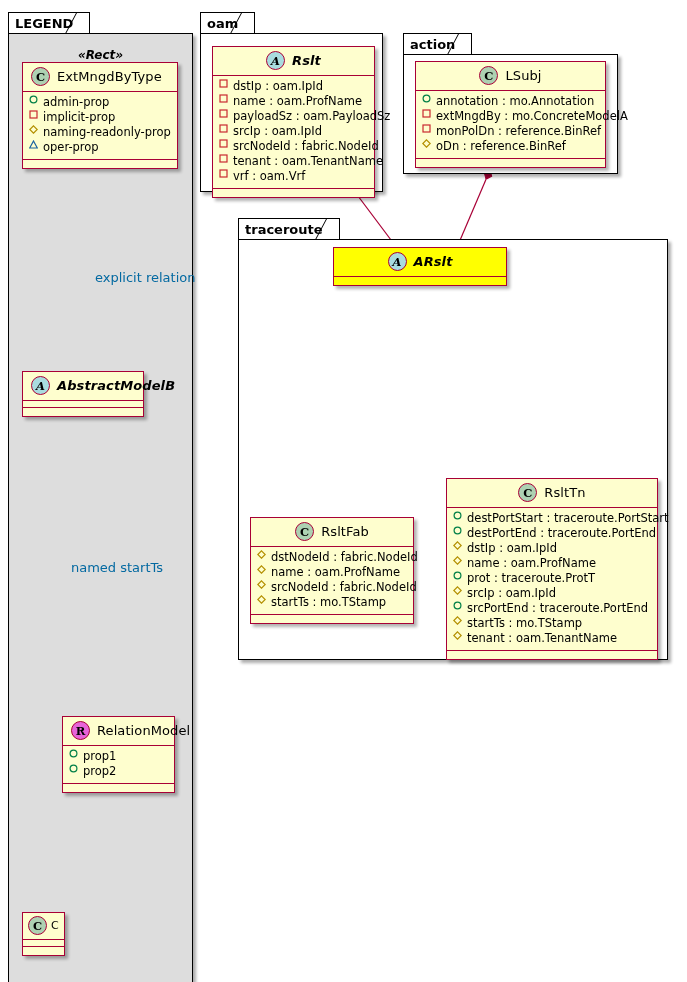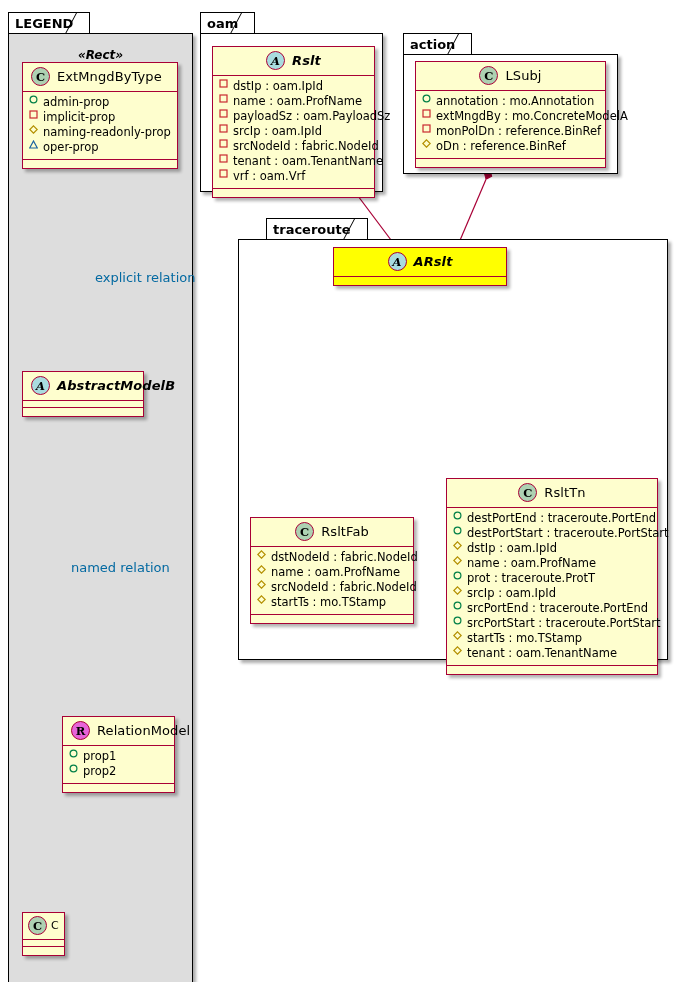--- a/index.html
+++ b/index.html
@@ -224,21 +224,21 @@
   <div class="cls" style="left:22px;top:912px;width:43px;">
     <div class="hdr left" style="padding:3px 5px 4px 5px;gap:4px;">
       <span class="badge C">C</span>
       <span class="cname" style="font-size:11px;">C</span>
     </div>
     <div class="attrs" style="padding:0;height:7px;"></div>
     <div class="tail"></div>
   </div>
 
   <div class="lbl" style="left:95px;top:270px;">explicit relation</div>
-  <div class="lbl" style="left:71px;top:560px;">named relation</div>
+  <div class="lbl" style="left:71px;top:560px;">named startTs</div>
 
   <div class="pkg" style="left:200px;top:12px;width:183px;height:180px;">
     <div class="pkg-tab" style="min-width:40px;">oam</div>
     <div class="pkg-body" style="top:21px;width:183px;height:159px;"></div>
   </div>
 
   <div class="cls" style="left:212px;top:46px;width:163px;">
     <div class="hdr">
       <span class="badge A">A</span>
       <span class="cname ital">Rslt</span>
@@ -345,21 +345,21 @@
               <path d="M4.5,.8 L8.2,4.5 L4.5,8.2 L.8,4.5 z" fill="none" stroke="#b38f00" stroke-width="1.2"></path>
             </svg>
           </span>
           <span>oDn : reference.BinRef</span>
         </div>
     </div>
     <div class="tail"></div>
   </div>
 
   <div class="pkg" style="left:238px;top:218px;width:430px;height:442px;">
-    <div class="pkg-tab" style="min-width:88px;margin-left:28px;">traceroute</div>
+    <div class="pkg-tab" style="min-width:88px;">traceroute</div>
     <div class="pkg-body" style="top:21px;width:430px;height:421px;"></div>
   </div>
 
   <div class="cls hl" style="left:333px;top:247px;width:174px;">
     <div class="hdr">
       <span class="badge A">A</span>
       <span class="cname ital">ARslt</span>
     </div>
     <div class="tail"></div>
   </div>
@@ -411,33 +411,33 @@
       <span class="badge C">C</span>
       <span class="cname">RsltTn</span>
     </div>
     <div class="attrs">
       <div class="row">
           <span class="mk">
             <svg width="9" height="9">
               <circle cx="4.5" cy="4.5" r="3.4" fill="none" stroke="#038048" stroke-width="1.2"></circle>
             </svg>
           </span>
+          <span>destPortStart : traceroute.PortStart</span>
+        </div>
+      <div class="row">
+          <span class="mk">
+            <svg width="9" height="9">
+              <circle cx="4.5" cy="4.5" r="3.4" fill="none" stroke="#038048" stroke-width="1.2"></circle>
+            </svg>
+          </span>
           <span>destPortEnd : traceroute.PortEnd</span>
         </div>
       <div class="row">
           <span class="mk">
             <svg width="9" height="9">
-              <circle cx="4.5" cy="4.5" r="3.4" fill="none" stroke="#038048" stroke-width="1.2"></circle>
-            </svg>
-          </span>
-          <span>destPortStart : traceroute.PortStart</span>
-        </div>
-      <div class="row">
-          <span class="mk">
-            <svg width="9" height="9">
               <path d="M4.5,.8 L8.2,4.5 L4.5,8.2 L.8,4.5 z" fill="none" stroke="#b38f00" stroke-width="1.2"></path>
             </svg>
           </span>
           <span>dstIp : oam.IpId</span>
         </div>
       <div class="row">
           <span class="mk">
             <svg width="9" height="9">
               <path d="M4.5,.8 L8.2,4.5 L4.5,8.2 L.8,4.5 z" fill="none" stroke="#b38f00" stroke-width="1.2"></path>
             </svg>
@@ -464,28 +464,20 @@
           <span class="mk">
             <svg width="9" height="9">
               <circle cx="4.5" cy="4.5" r="3.4" fill="none" stroke="#038048" stroke-width="1.2"></circle>
             </svg>
           </span>
           <span>srcPortEnd : traceroute.PortEnd</span>
         </div>
       <div class="row">
           <span class="mk">
             <svg width="9" height="9">
-              <circle cx="4.5" cy="4.5" r="3.4" fill="none" stroke="#038048" stroke-width="1.2"></circle>
-            </svg>
-          </span>
-          <span>srcPortStart : traceroute.PortStart</span>
-        </div>
-      <div class="row">
-          <span class="mk">
-            <svg width="9" height="9">
               <path d="M4.5,.8 L8.2,4.5 L4.5,8.2 L.8,4.5 z" fill="none" stroke="#b38f00" stroke-width="1.2"></path>
             </svg>
           </span>
           <span>startTs : mo.TStamp</span>
         </div>
       <div class="row">
           <span class="mk">
             <svg width="9" height="9">
               <path d="M4.5,.8 L8.2,4.5 L4.5,8.2 L.8,4.5 z" fill="none" stroke="#b38f00" stroke-width="1.2"></path>
             </svg>

